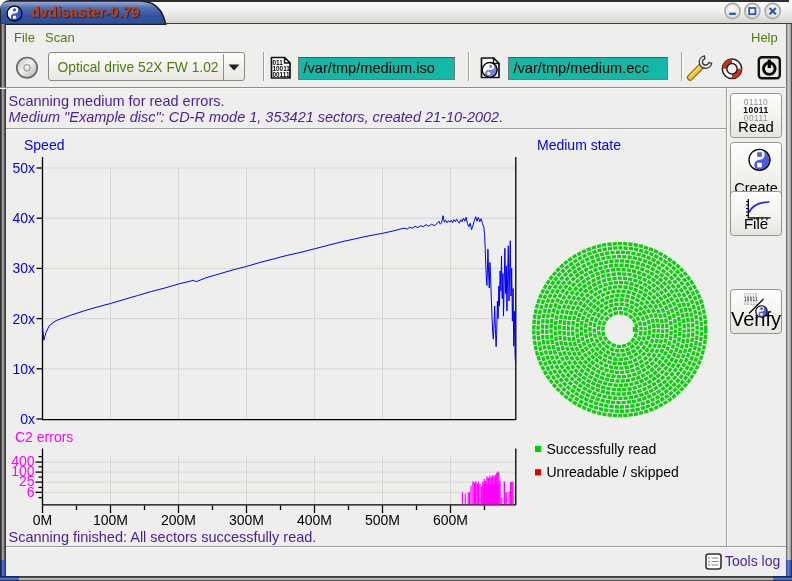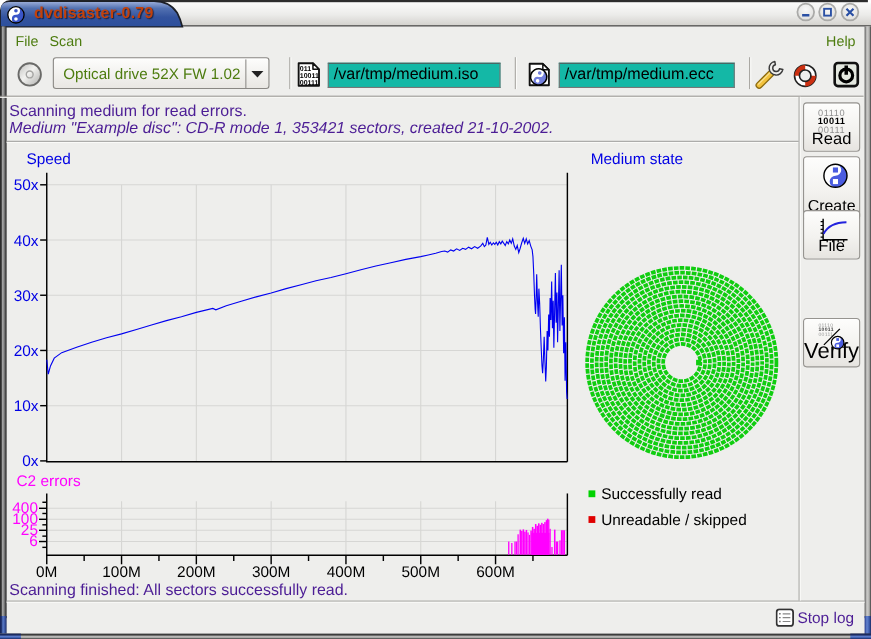--- a/index.html
+++ b/index.html
@@ -282,21 +282,21 @@
 <div style="position:absolute;left:5.5px;top:128px;width:720px;height:1px;background:#9b9b99"></div>
 <div style="position:absolute;left:5.5px;top:129px;width:720px;height:1px;background:#fafaf8"></div>
 <div class="btxt" style="left:8.5px;top:529px">Scanning finished: All sectors successfully read.</div>
 <div style="position:absolute;left:5.5px;top:546px;width:780px;height:1px;background:#9b9b99"></div>
 <div style="position:absolute;left:5.5px;top:547px;width:780px;height:1px;background:#fafaf8"></div>
 <svg style="position:absolute;left:705px;top:552.5px" width="17" height="17" viewBox="0 0 17 17">
 <rect x="1" y="1" width="15" height="15" rx="2.5" fill="#fff" stroke="#333" stroke-width="1.6"></rect>
 <path d="M6.5,5 h7 M6.5,8.5 h7 M6.5,12 h7" stroke="#888" stroke-width="1.1"></path>
 <path d="M3.5,5 h1 M3.5,8.5 h1 M3.5,12 h1" stroke="#333" stroke-width="1.3"></path>
 </svg>
-<div class="btxt" style="left:725px;top:553px;font-size:14px">Stop log</div>
+<div class="btxt" style="left:725px;top:553px;font-size:14px">Tools log</div>
 
 <div style="position:absolute;left:725.5px;top:88px;width:1px;height:458px;background:#9b9b99"></div>
 <div style="position:absolute;left:726.5px;top:88px;width:1px;height:458px;background:#fafaf8"></div>
 <div class="sbtn" style="top:93px;height:45.3px">
       <div class="blab" style="font-size:15px">Read</div>
       <div class="bdig"><span style="color:#8f8f8f">01110</span><br><b>10011</b><br><span style="color:#8f8f8f">00111</span></div>
     </div>
 <div class="sbtn" style="top:141.8px;height:58px">
       <div class="blab" style="font-size:14.5px">Create</div>
       <svg width="50" height="27" viewBox="0 0 50 27" style="position:absolute;left:0;top:4px">

